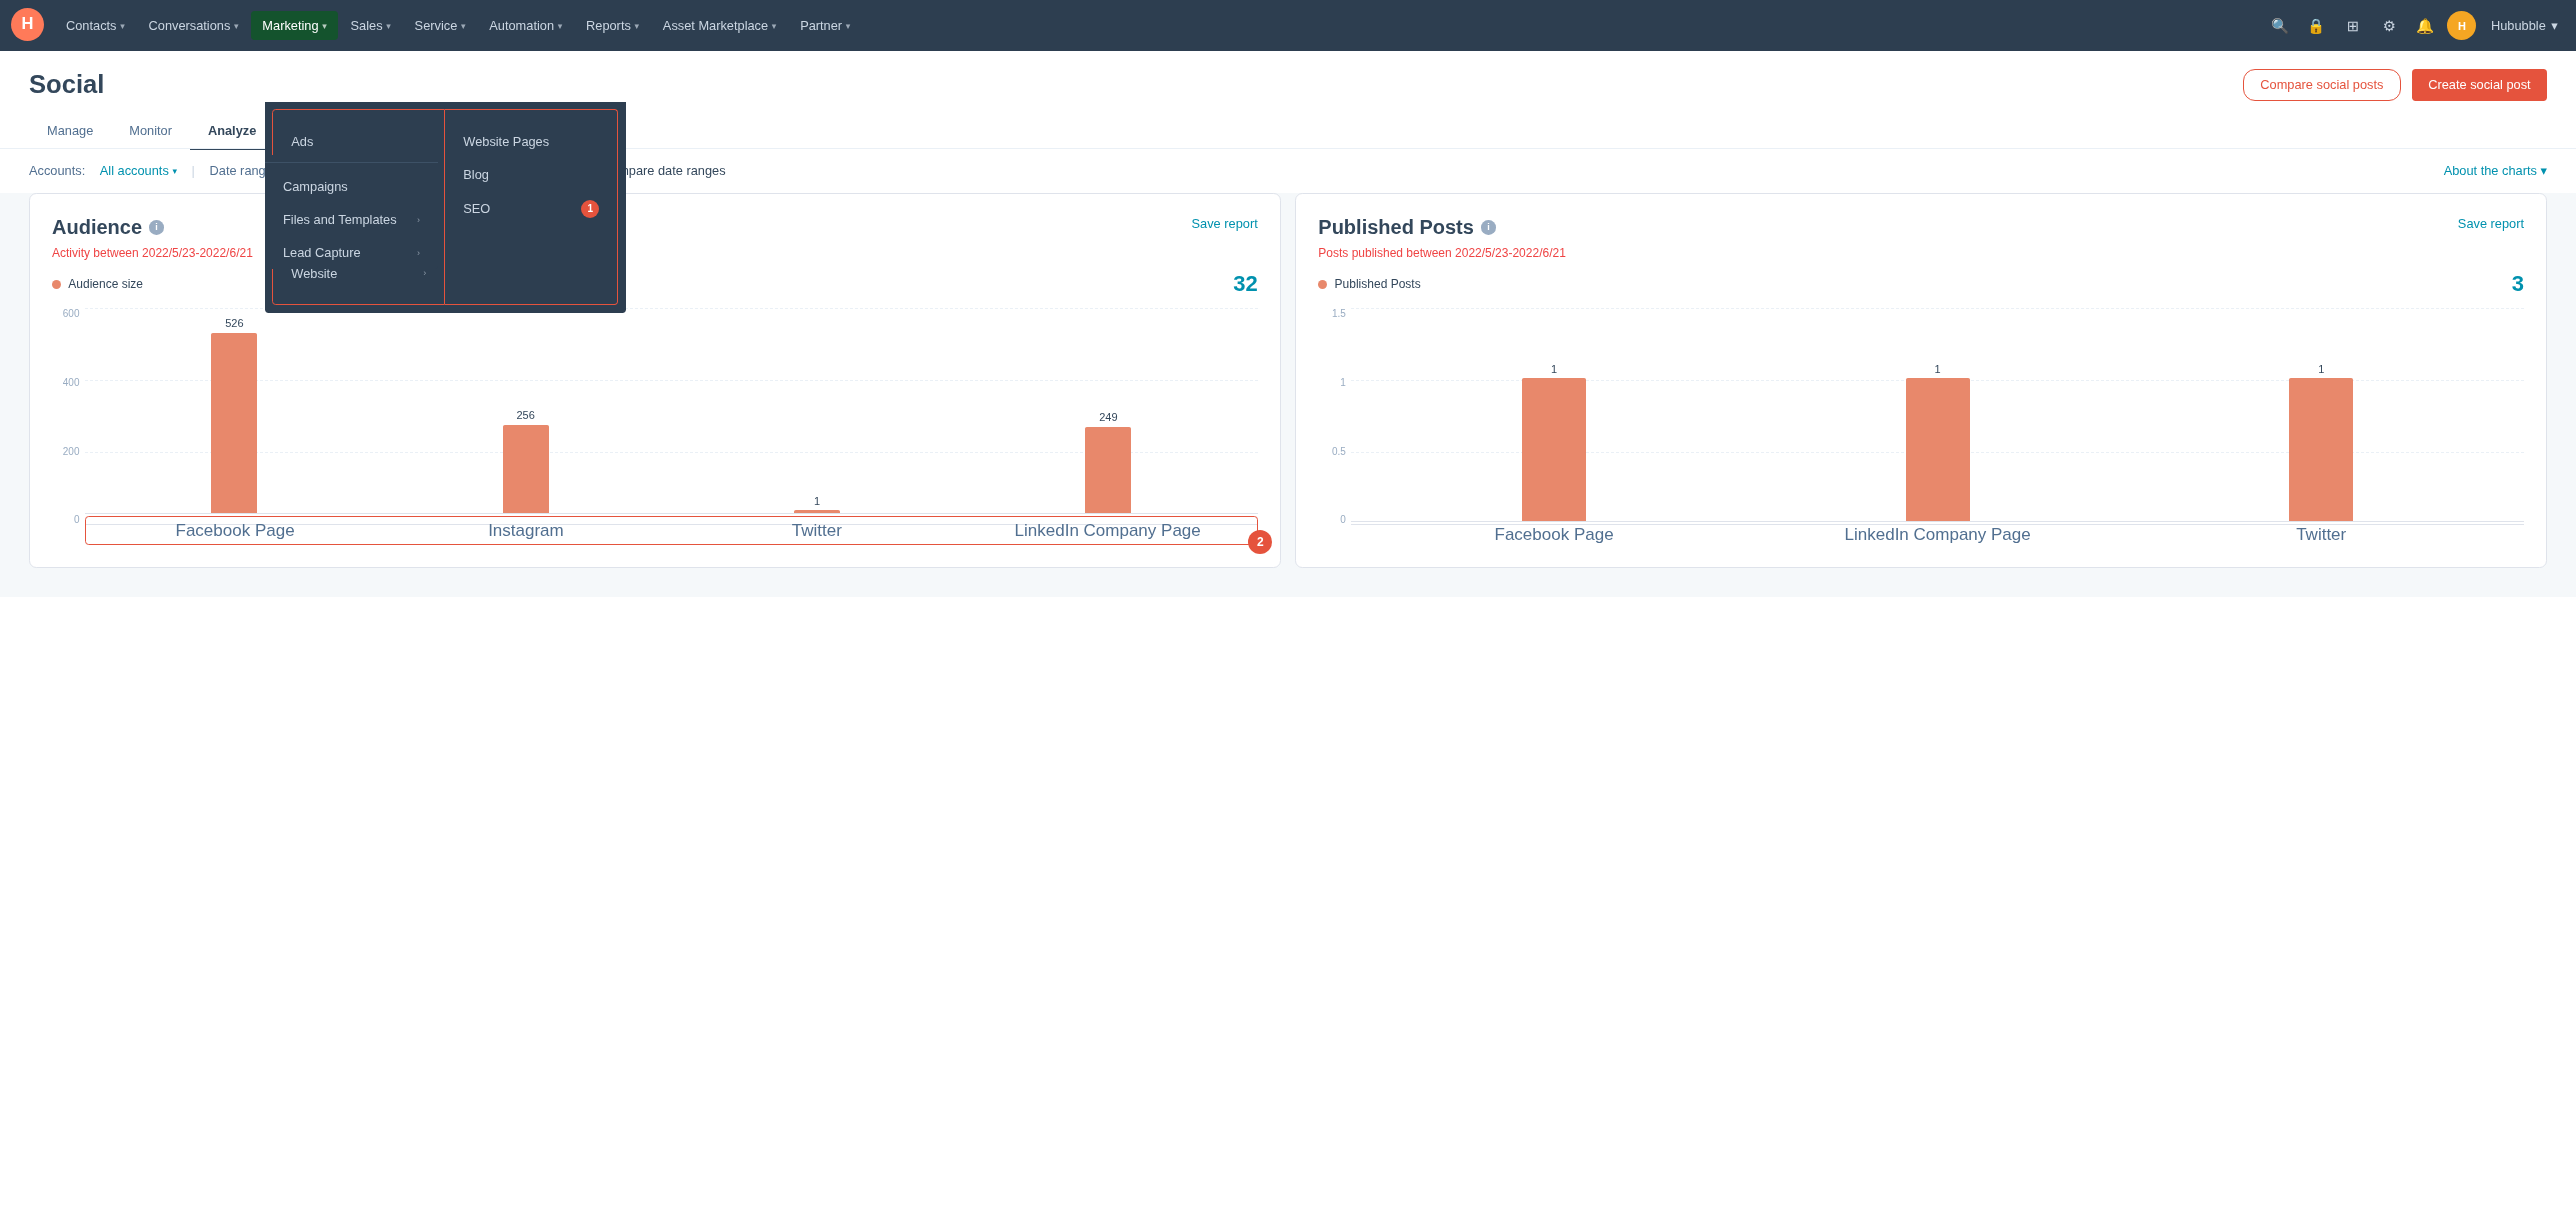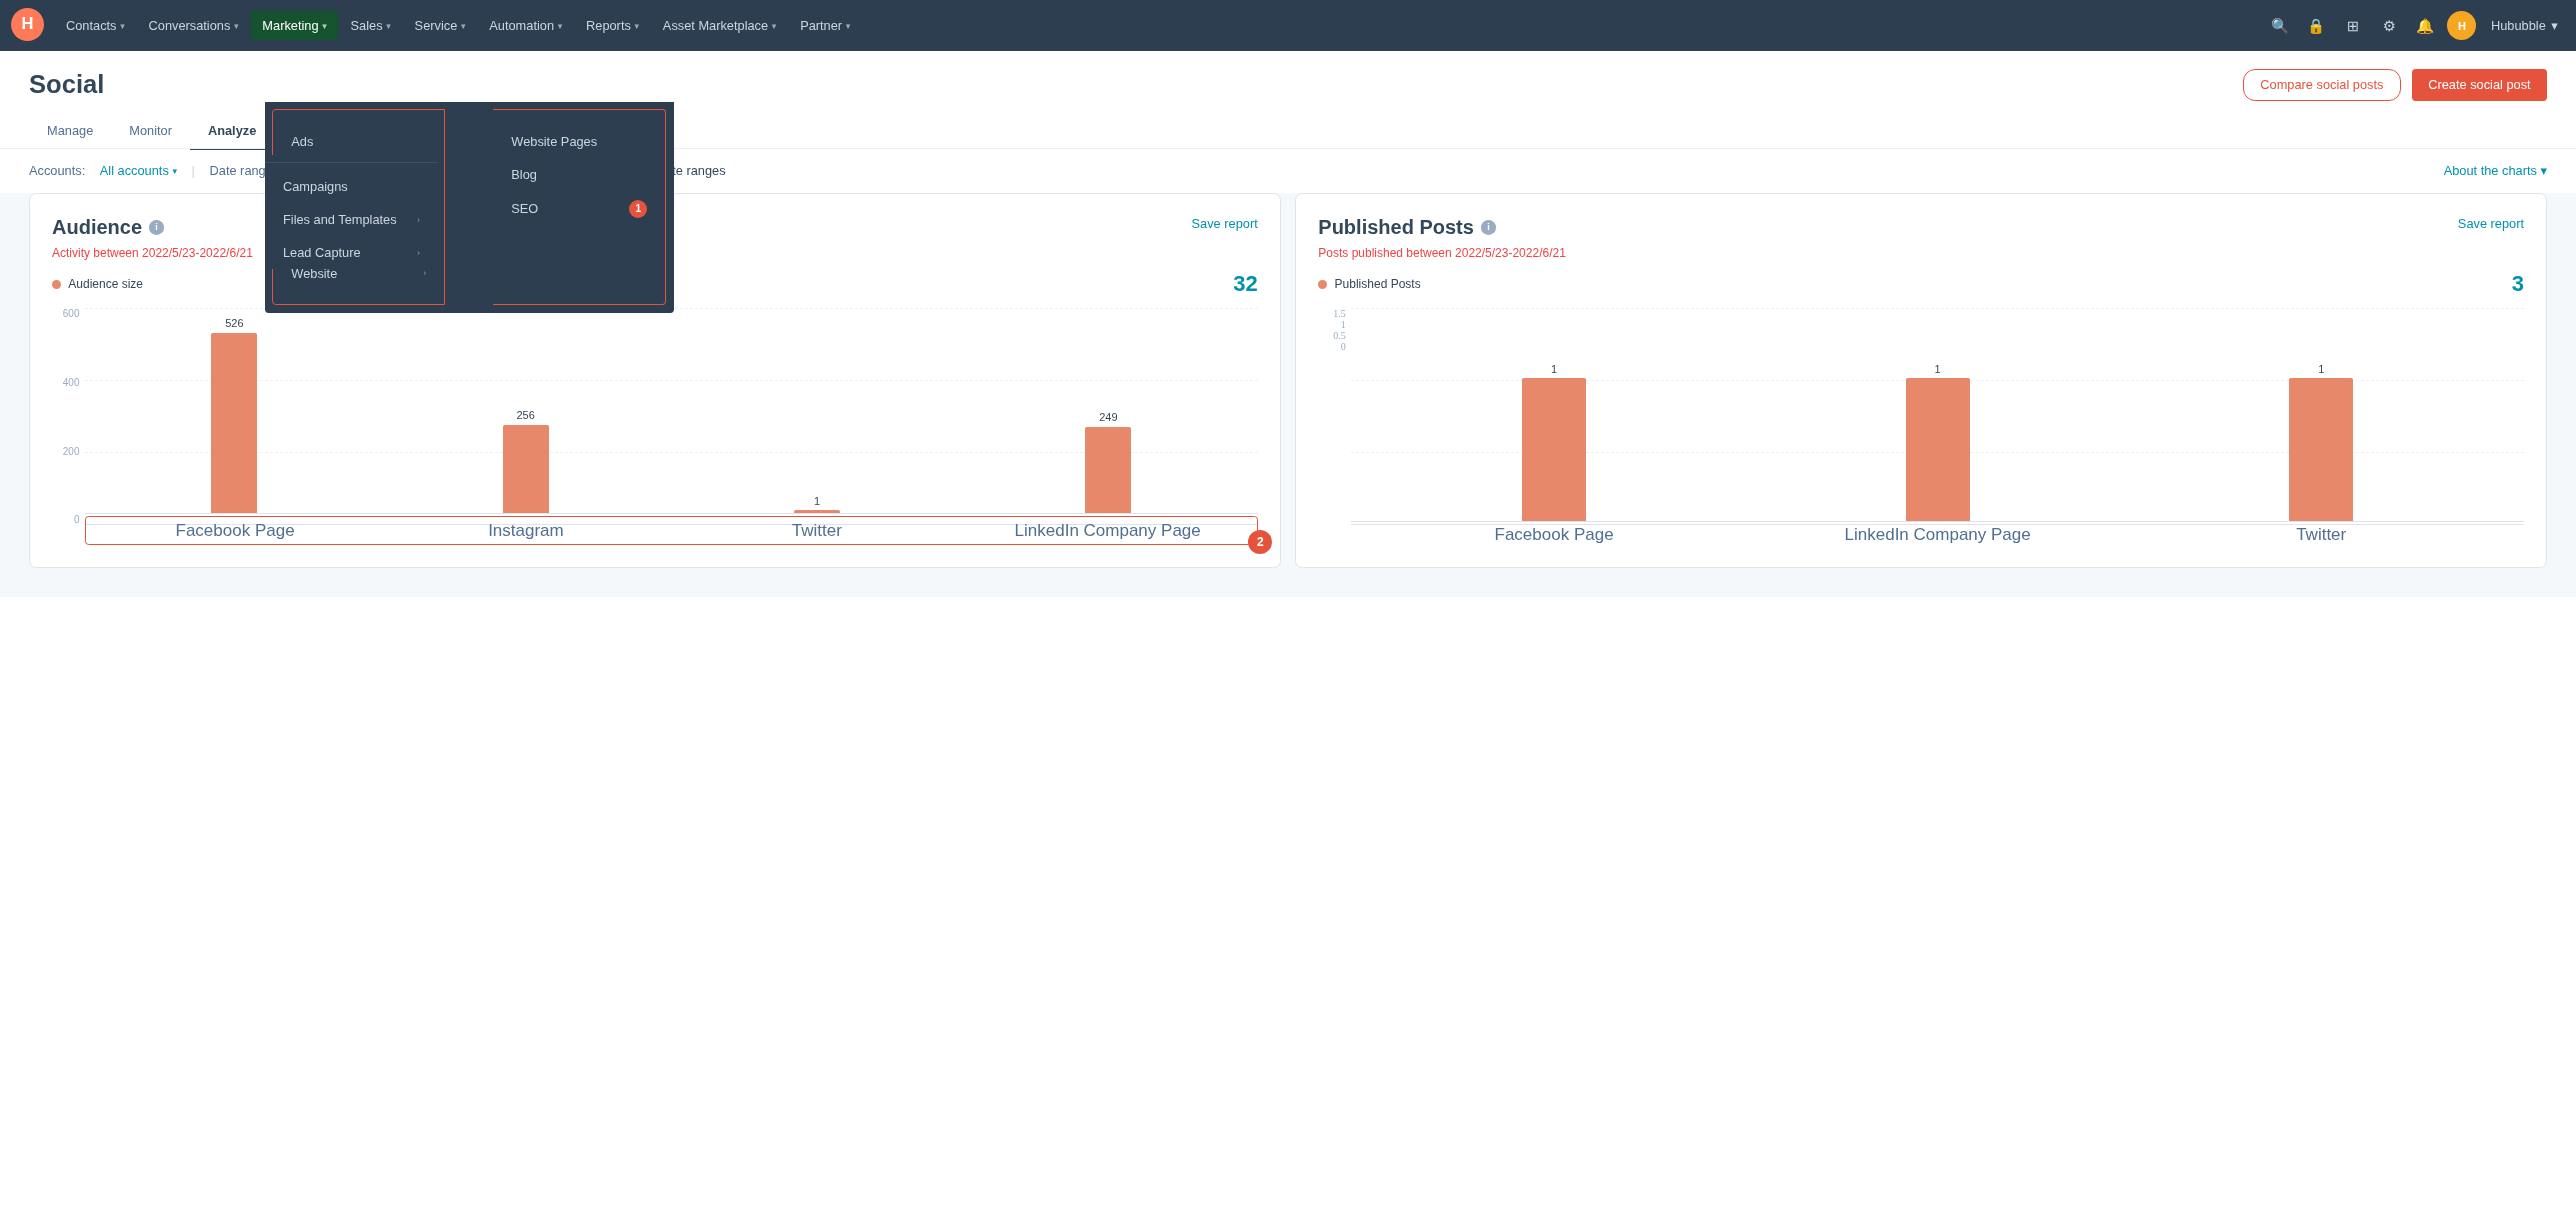--- a/index.html
+++ b/index.html
@@ -75,21 +75,20 @@
     .dropdown-menu {
       position: absolute;
       top: 51px;
       left: 265px;
       background: #2d3e50;
       display: flex;
       z-index: 600;
       min-width: 347px;
       border-radius: 0 0 3.7px 3.7px;
       pointer-events: all;
-      gap: 48px;
     }
     .dropdown-col {
       padding: 14.6px 0;
       min-width: 173px;
     }
     .dropdown-item {
       display: flex;
       align-items: center;
       justify-content: space-between;
       padding: 9px 18px;
@@ -571,21 +570,21 @@
       <div class="chart-subtitle">Posts published between 2022/5/23-2022/6/21</div>
       <div class="chart-legend">
         <span class="legend-dot"></span>
         <span class="legend-label">Published Posts</span>
         <span class="legend-count">3</span>
       </div>
 
       <div class="chart-wrapper">
         <div style="display:flex; height:237px;">
 
-          <div style="display:flex; flex-direction:column; width:33px; padding-bottom:20px; text-align:right; padding-right:5.5px;font-family:Liberation Serif, serif;">
+          <div style="display:flex; flex-direction:column; justify-content:space-between; width:33px; padding-bottom:20px; text-align:right; padding-right:5.5px;">
             <span style="font-size:10px;color:#99acc2;">1.5</span>
             <span style="font-size:10px;color:#99acc2;">1</span>
             <span style="font-size:10px;color:#99acc2;">0.5</span>
             <span style="font-size:10px;color:#99acc2;">0</span>
           </div>
 
           <div style="flex:1; display:flex; flex-direction:column; position:relative;">
 
             <div style="position:absolute; top:0; left:0; right:0; bottom:20px; display:flex; flex-direction:column; justify-content:space-between; pointer-events:none;">
               <div style="border-top:0.9px dashed #eaf0f6;"></div>

